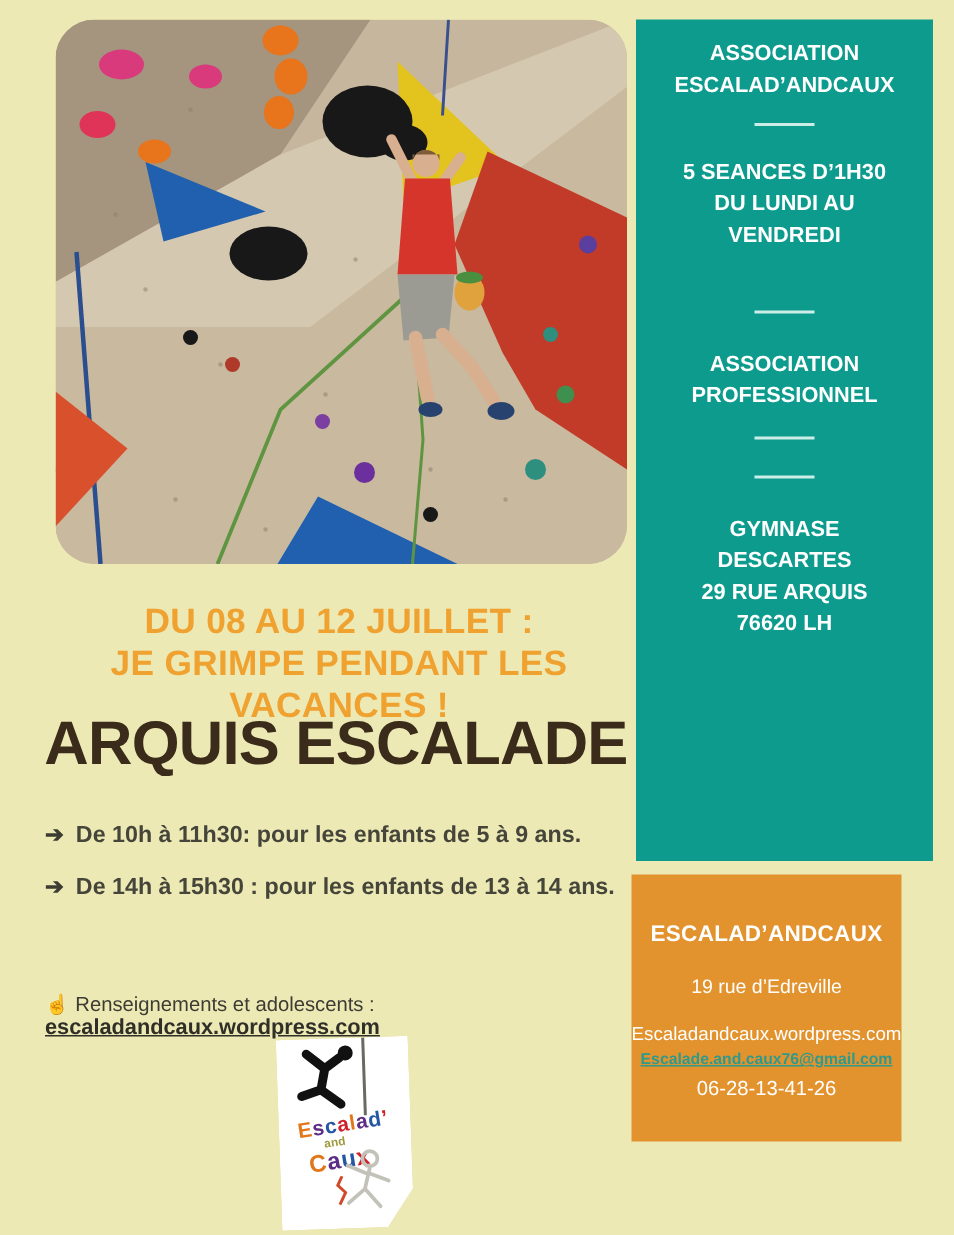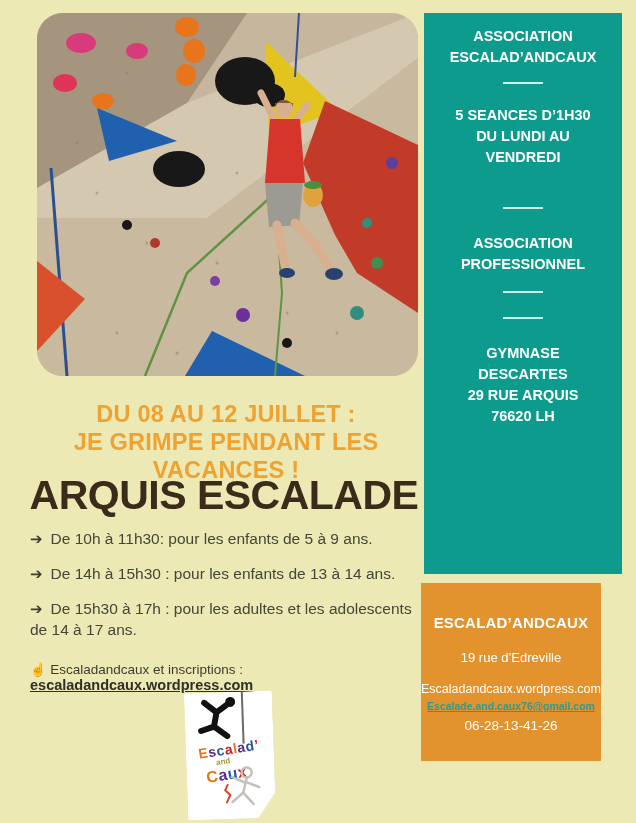--- a/index.html
+++ b/index.html
@@ -27,22 +27,22 @@
     margin-top:12px;
   }
   .main-title {
     position:absolute; left:14px; top:472px; width:420px;
     text-align:center; color:#3a2b1a; font-size:41px; font-weight:800;
     letter-spacing:-.5px;
   }
 
   
   .schedule {
-    position:absolute; left:30px; top:528px; width:398px;
-    list-style:none; color:#45453a; font-size:15.5px; line-height:21px;
+    position:absolute; left:30px; top:546px; width:398px;
+    list-style:none; color:#45453a; font-size:15.5px; line-height:21px;font-weight:bold;
   }
   .schedule li { margin-bottom:14px; }
   .bullet-arrow { margin-right:8px; color:#3c3c32; font-size:15px; }
 
   
   .info-line {
     position:absolute; left:30px; top:662px; width:400px;
     color:#3c3c32; font-size:13.5px;
   }
   .hand-icon { font-size:13px; margin-right:4px; }
@@ -175,27 +175,24 @@
 VACANCES !</div>
 <div class="main-title">ARQUIS ESCALADE</div>
 
 <ul class="schedule">
   <li>
     <span class="bullet-arrow">➔</span><span>De 10h à 11h30: pour les enfants de 5 à 9 ans.</span>
   </li>
   <li>
     <span class="bullet-arrow">➔</span><span>De 14h à 15h30 : pour les enfants de 13 à 14 ans.</span>
   </li>
-  <li>
-    <span class="bullet-arrow">➔</span><span>De 15h30 à 17h : pour les adultes et les adolescents de 14 à 17 ans.</span>
-  </li>
 </ul>
 
 <div class="info-line">
-  <span class="hand-icon">☝</span><span>Escaladandcaux et inscriptions : </span><span class="info-link">escaladandcaux.wordpress.com</span>
+  <span class="hand-icon">☝</span><span>Renseignements et adolescents : </span><span class="info-link">escaladandcaux.wordpress.com</span>
 </div>
 
 <div class="logo-sheet">
   <div class="logo-rope"></div>
   <svg class="logo-black-climber" width="50" height="52" viewBox="0 0 50 52">
     <circle cx="40" cy="8" r="5" fill="#111"></circle>
     <path d="M14,8 L26,18 M26,18 L36,11 M26,18 L23,32 M23,32 L10,36 M23,32 L36,42" stroke="#111" stroke-width="6" fill="none" stroke-linecap="round" stroke-linejoin="round"></path>
   </svg>
   <div class="logo-text">
     <div class="logo-line1"><span style="color: rgb(226, 118, 27);">E</span><span style="color: rgb(91, 45, 134);">s</span><span style="color: rgb(36, 86, 164);">c</span><span style="color: rgb(207, 33, 41);">a</span><span style="color: rgb(226, 118, 27);">l</span><span style="color: rgb(91, 45, 134);">a</span><span style="color: rgb(36, 86, 164);">d</span><span style="color: rgb(207, 33, 41);">’</span></div>

